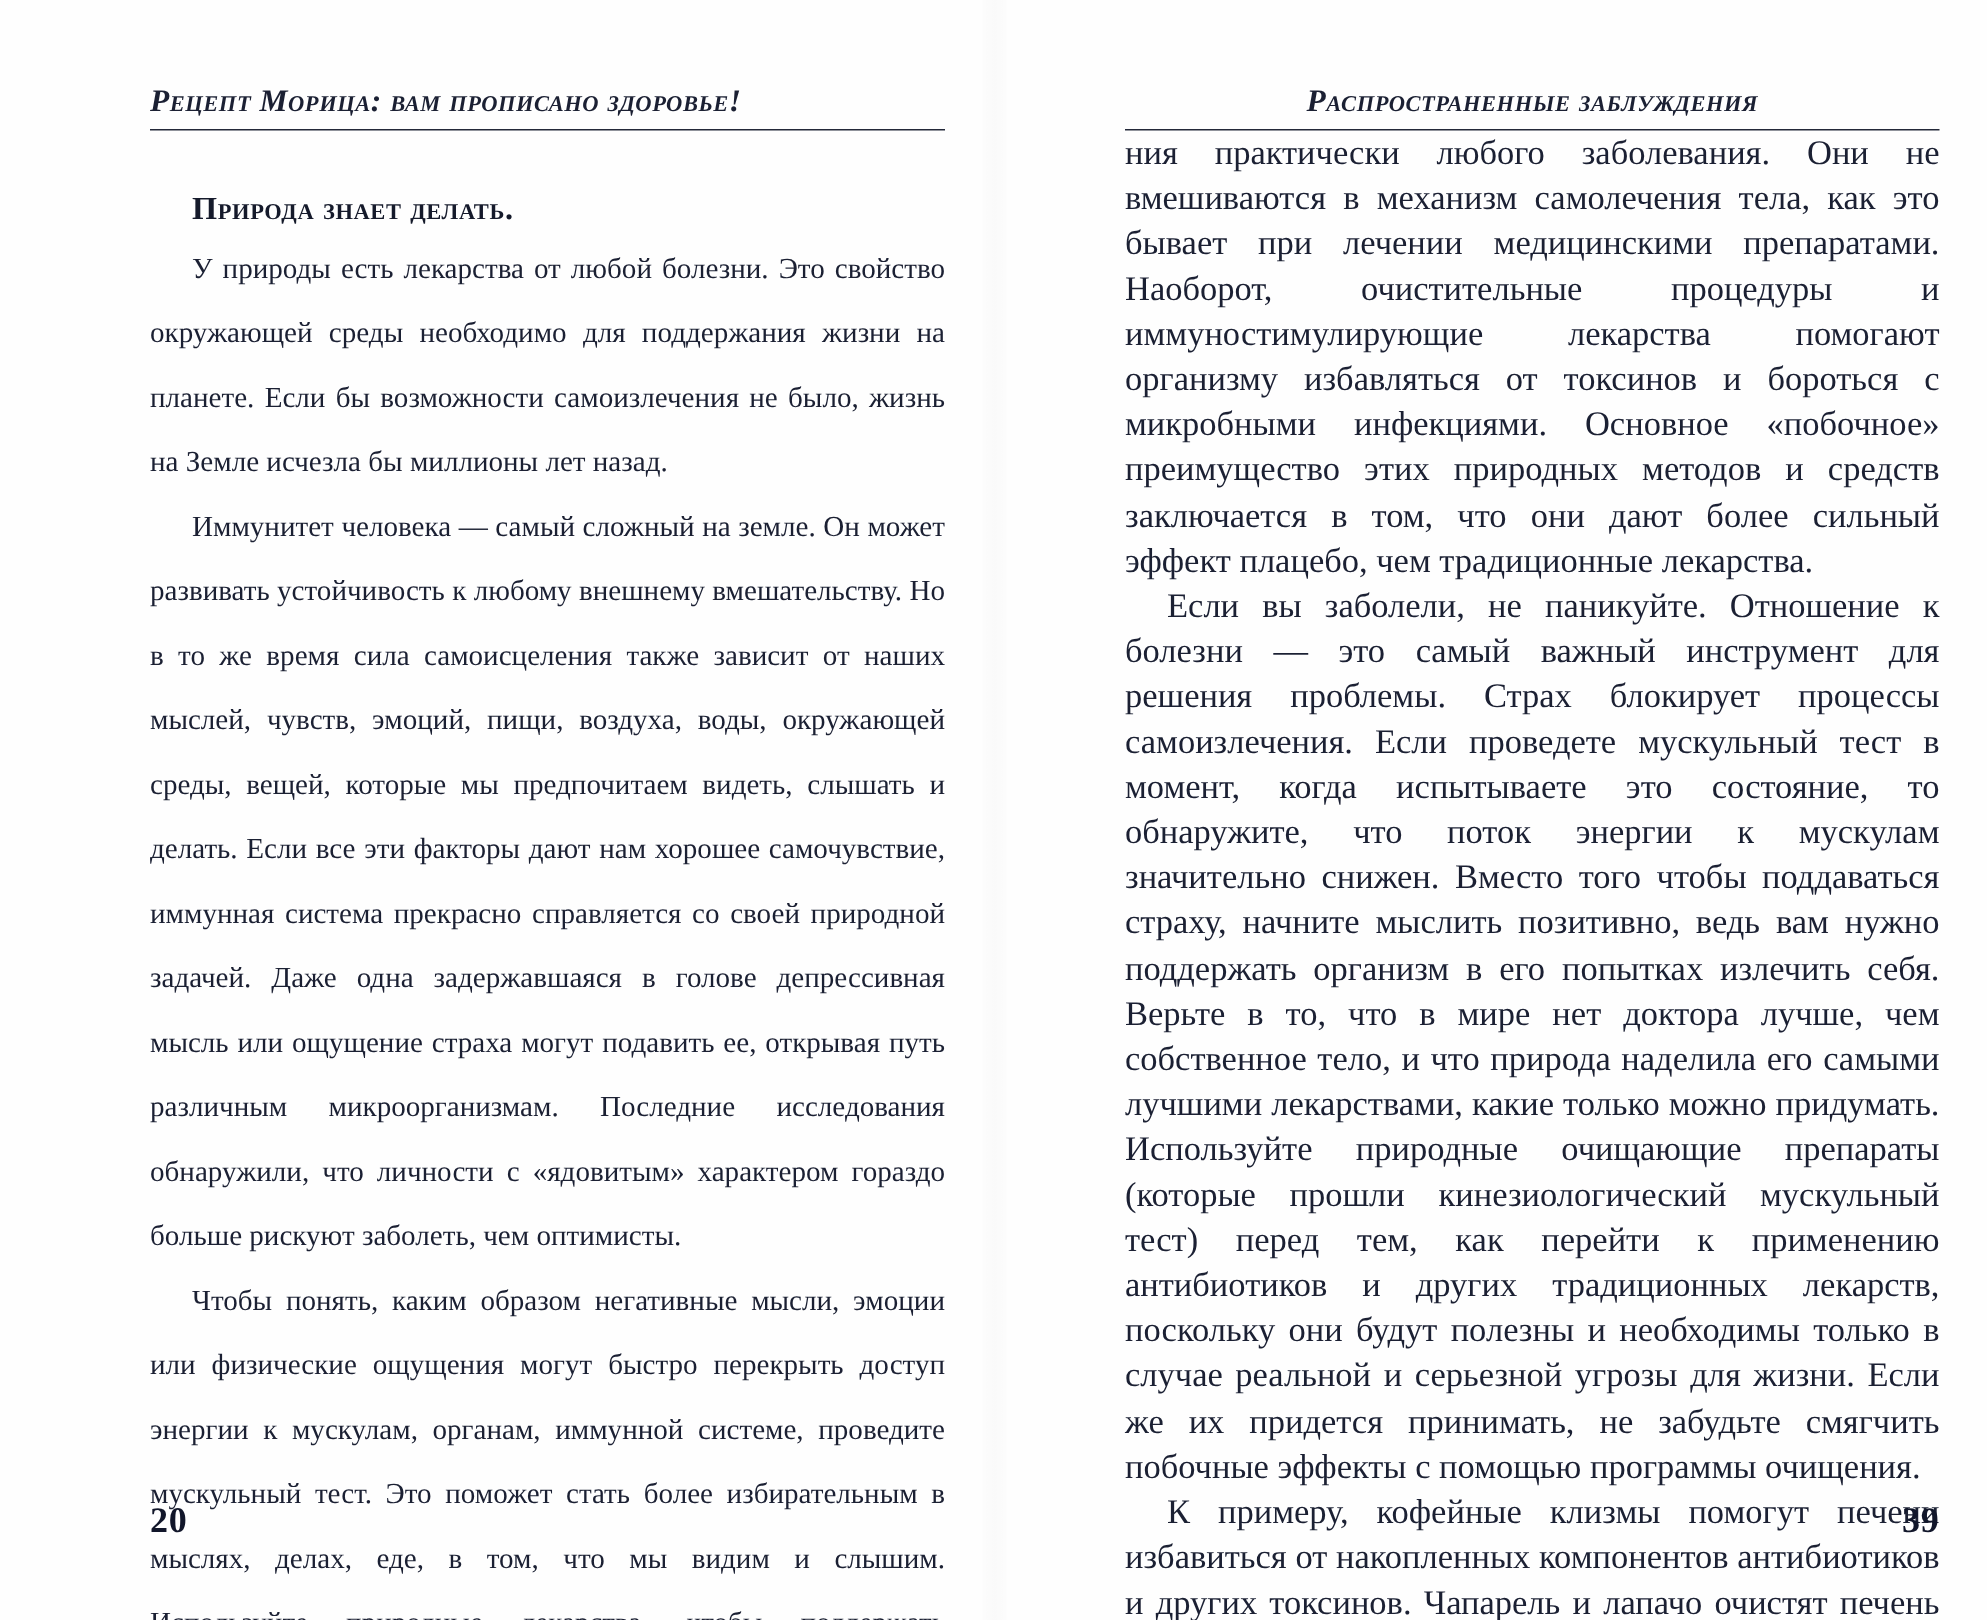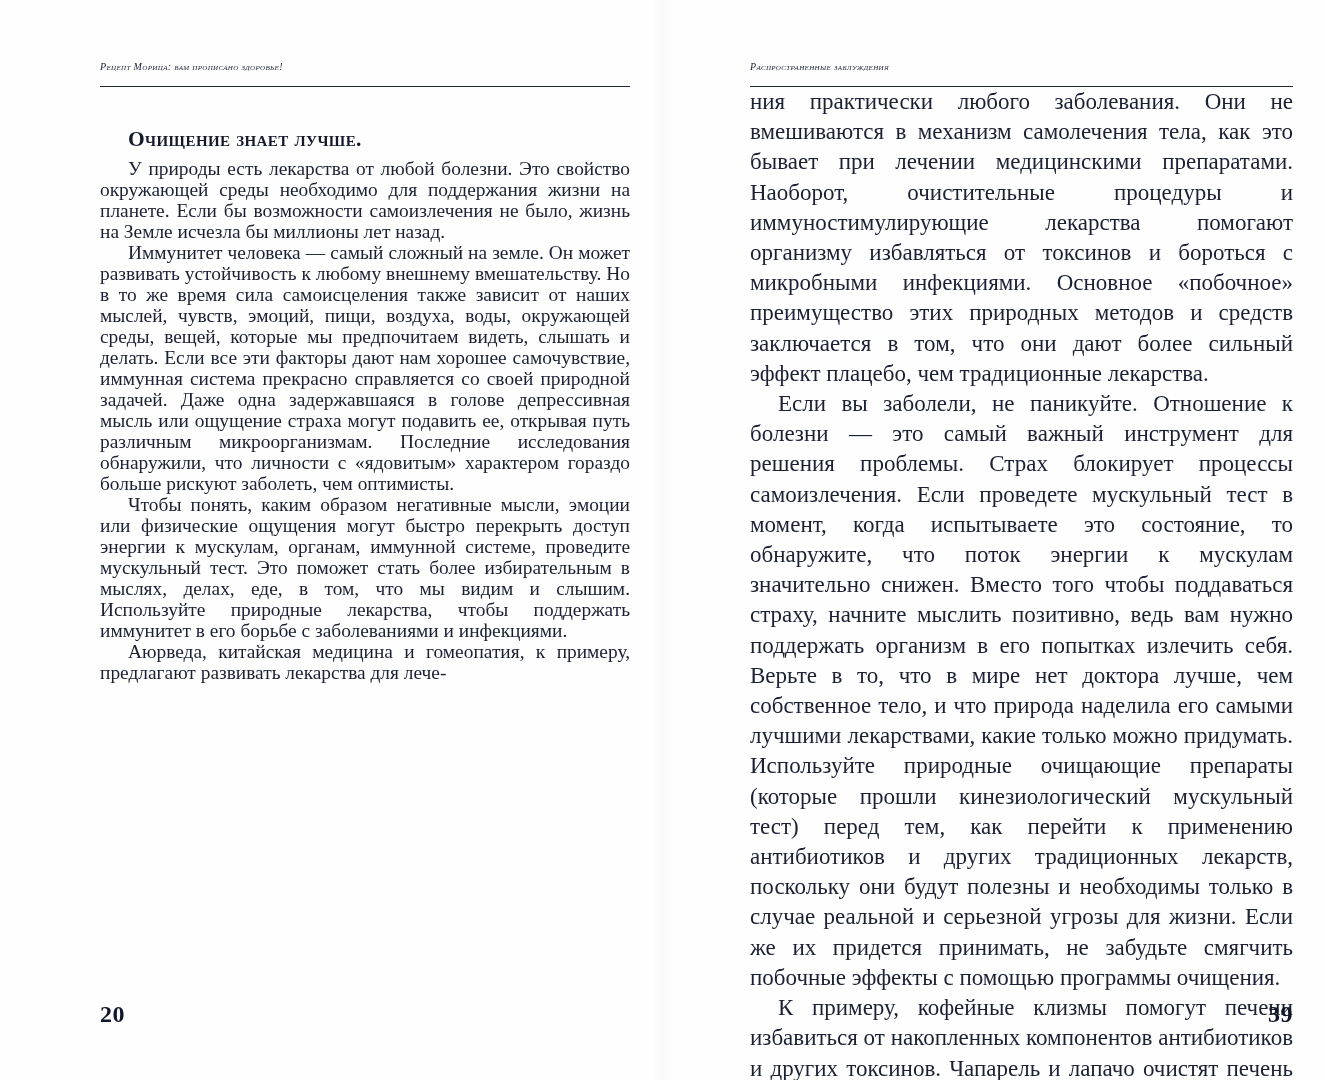--- a/index.html
+++ b/index.html
@@ -35,31 +35,31 @@
   
   .running-head {
     position: relative;
     height: 30px;
     border-bottom: 1.6px solid #232838;
     margin-bottom: 0;
   }
   .running-head .rh-text {
     font-family: "Liberation Serif", "DejaVu Serif", serif;
     font-style: italic;
-    font-weight: 400;
+    font-weight: 700;
     font-variant: small-caps;
-    font-size: 10px;
+    font-size: 21px;
     letter-spacing: 0.35px;
     color: #1b2033;
     white-space: nowrap;
     line-height: 22px;
     display: block;
   }
   .rh-left  .rh-text { text-align: left; }
-  .rh-right .rh-text { text-align: left; }
+  .rh-right .rh-text { text-align: center; }
 
   
   .section-heading {
     margin: 38px 0 4px 28px;
     font-variant: small-caps;
     font-weight: bold;
     font-size: 21.5px;
     line-height: 29px;
     letter-spacing: 0.4px;
     color: #151a2b;
@@ -68,21 +68,21 @@
 
   
   .column {
     width: 100%;
   }
   p.para {
     margin: 0;
     text-align: justify;
     text-justify: inter-word;
     font-size: 19.4px;
-    line-height: 21px;
+    line-height: 43px;
     text-indent: 28px;
     color: #1b2033;
     hyphens: manual;
   }
   p.para.cont { text-indent: 0; }
   p.para + p.para { margin-top: 0; }
 
   .page-right p.para { font-size: 23px; line-height: 30.2px; }
 
   
@@ -113,21 +113,21 @@
 
 <div class="spread">
 
   <div class="page page-left">
 
     <div class="running-head rh-left">
       <span class="rh-text">Рецепт Морица: вам прописано здоровье!</span>
     </div>
 
     <div class="section-heading">
-      <span class="hline">Очищение знает лучше.</span>
+      <span class="hline">Природа знает делать.</span>
     </div>
 
     <div class="column">
       <p class="para">У природы есть лекарства от любой болезни. Это свойство окружающей среды необходимо для поддержания жизни на планете. Если бы возможности самоизлечения не было, жизнь на Земле исчезла бы миллионы лет назад.</p>
       <p class="para">Иммунитет человека — самый сложный на земле. Он может развивать устойчивость к любому внешнему вмешательству. Но в то же время сила самоисцеления также зависит от наших мыслей, чувств, эмоций, пищи, воздуха, воды, окружающей среды, вещей, которые мы предпочитаем видеть, слышать и делать. Если все эти факторы дают нам хорошее самочувствие, иммунная система прекрасно справляется со своей природной задачей. Даже одна задержавшаяся в голове депрессивная мысль или ощущение страха могут подавить ее, открывая путь различным микроорганизмам. Последние исследования обнаружили, что личности с «ядовитым» характером гораздо больше рискуют заболеть, чем оптимисты.</p>
       <p class="para">Чтобы понять, каким образом негативные мысли, эмоции или физические ощущения могут быстро перекрыть доступ энергии к мускулам, органам, иммунной системе, проведите мускульный тест. Это поможет стать более избирательным в мыслях, делах, еде, в том, что мы видим и слышим. Используйте природные лекарства, чтобы поддержать иммунитет в его борьбе с заболеваниями и инфекциями.</p>
       <p class="para">Аюрведа, китайская медицина и гомеопатия, к примеру, предлагают развивать лекарства для лече-</p>
     </div>
 
     <div class="folio folio-left">20</div>

